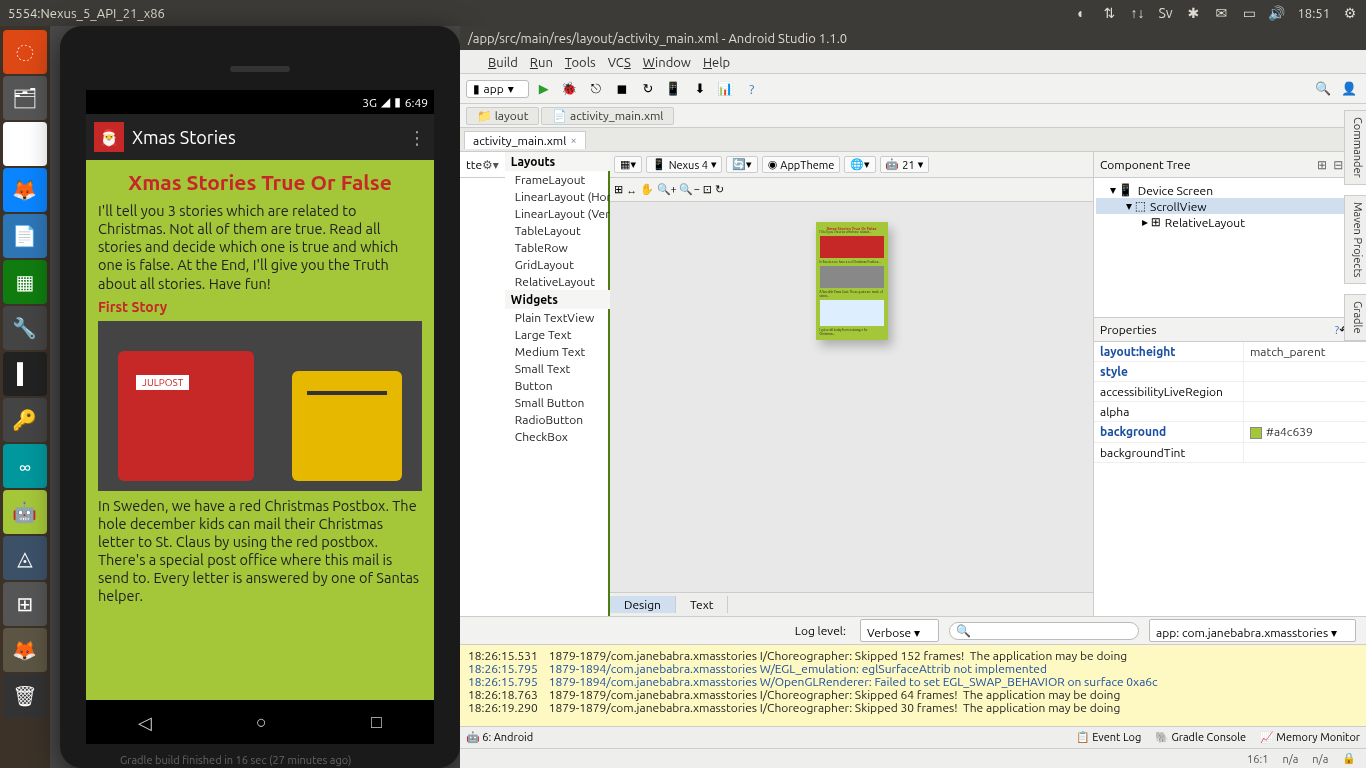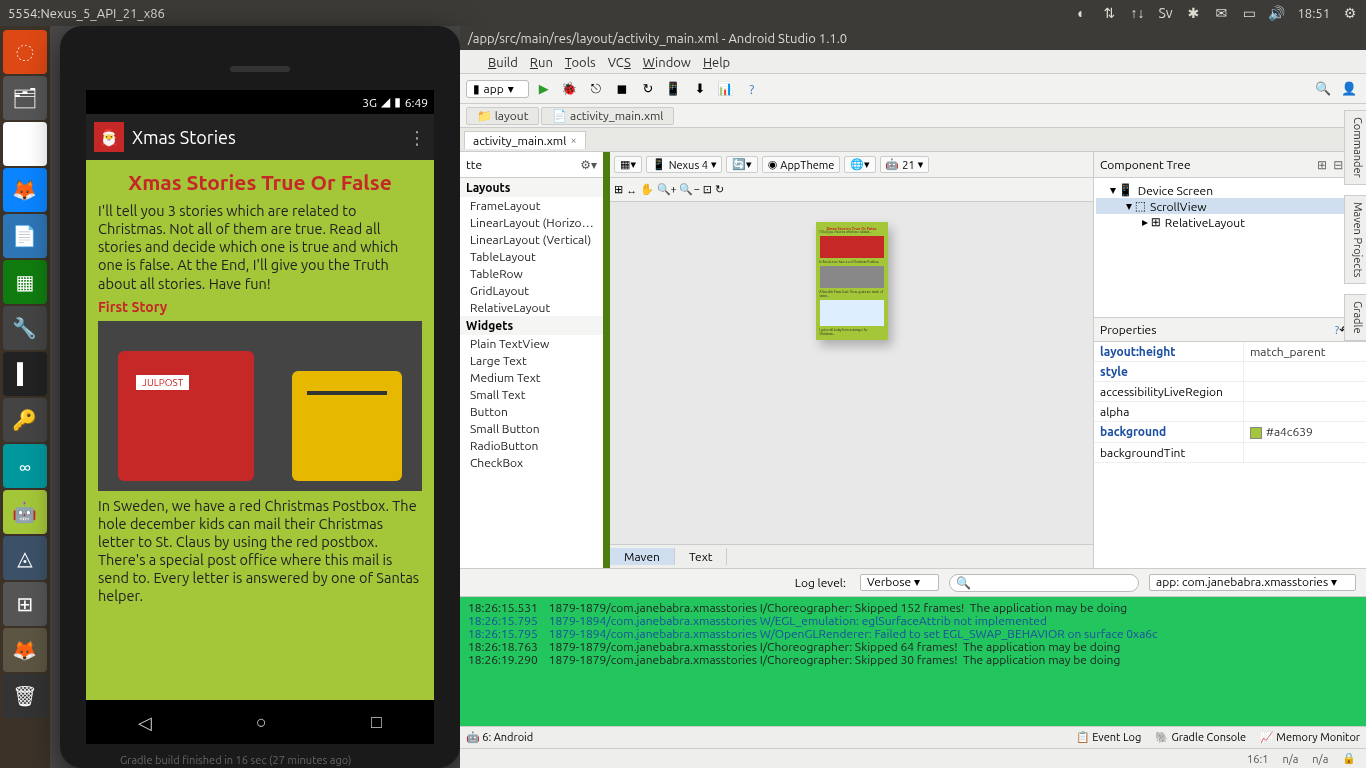--- a/index.html
+++ b/index.html
@@ -60,21 +60,21 @@
 .toolbar .run { color:#2a9d2a;}
 .toolbar .combo { border:1px solid #bbb; background:#fff; padding:1px 14px 1px 6px; font-size:12px; border-radius:3px; display:flex; align-items:center; gap:4px;}
 .breadcrumb { height:24px; background:#f2f2f0; border-bottom:1px solid #ccc; display:flex; align-items:center; font-size:12px; padding:0 6px; gap:2px; color:#333;}
 .crumb { background:#e8e8e4; border:1px solid #ccc; padding:1px 10px; border-radius:2px; position:relative;}
 .tab-row { height:24px; background:#e8e8e4; border-bottom:1px solid #ccc; display:flex; align-items:center; font-size:12px; padding:0 4px;}
 .tab { background:#fff; border:1px solid #ccc; border-bottom:none; padding:2px 8px; display:flex; align-items:center; gap:4px;}
 .tab .x { color:#888; font-size:11px;}
 .ide-body { flex:1; display:flex; overflow:hidden; }
 
 
-.palette { width:150px; background:#fff; border-right:7px solid #4d7c0f; font-size:12px; display:flex; flex-direction:column;}
+.palette { width:150px; background:#fff; border-right:2px solid #4d7c0f; font-size:12px; display:flex; flex-direction:row;}
 .palette-head { height:26px; border-bottom:1px solid #ccc; display:flex; align-items:center; justify-content:space-between; padding:0 6px;}
 .palette-head .gear { color:#555;}
 .palette .group { font-weight:bold; padding:3px 6px; background:#f5f5f3;}
 .palette .item { padding:2px 6px 2px 10px; color:#222; white-space:nowrap; overflow:hidden; text-overflow:ellipsis;}
 
 
 .designer-col { flex:1; display:flex; flex-direction:column; border-right:1px solid #ccc;}
 .design-toolbar { height:26px; border-bottom:1px solid #ccc; display:flex; align-items:center; gap:4px; padding:0 4px; font-size:11px; background:#f2f2f0;}
 .design-toolbar .dt { border:1px solid #ccc; background:#fafafa; padding:1px 5px; border-radius:2px; display:flex; align-items:center; gap:3px;}
 .design-toolbar2 { height:24px; border-bottom:1px solid #ccc; display:flex; align-items:center; gap:3px; padding:0 4px; font-size:11px; background:#f2f2f0;}
@@ -103,24 +103,24 @@
 .prow .v { flex:1; padding:3px 6px; color:#333;}
 .prow.hl .k { background:#aab7c4; color:#fff;}
 .prow .blue { color:#1a4ea0; font-weight:bold;}
 .swatch { display:inline-block; width:12px; height:12px; background:#a4c639; border:1px solid #888; vertical-align:middle; margin-right:4px;}
 
 
 .side-tabs { position:absolute; right:0; top:84px; width:22px; display:flex; flex-direction:column; gap:10px;}
 .side-tabs .st { writing-mode:vertical-rl; font-size:11px; background:#eeeeec; border:1px solid #ccc; border-right:none; padding:6px 2px; color:#333;}
 
 
-.logcat { height:200px; border-top:1px solid #ccc; background:#22c55e; display:flex; flex-direction:column;}
+.logcat { height:152px; border-top:1px solid #ccc; background:#fef9c3; display:flex; flex-direction:column;}
 .logcat-head { height:28px; border-bottom:1px solid #ccc; background:#f2f2f0; display:flex; align-items:center; gap:10px; padding:0 10px; font-size:12px; justify-content:flex-end;}
 .logcat-head .lbl { margin-right:4px;}
-.logcat-head .select { border:1px solid #bbb; background:#fff; padding:0 18px 1px 6px; border-radius:2px;}
+.logcat-head .select { border:1px solid #bbb; background:#fff; padding:6px 18px 1px 6px; border-radius:2px;}
 .logcat-head .search { border:1px solid #bbb; background:#fff; padding:1px 6px; width:190px; border-radius:10px;}
 .log-lines { flex:1; font-family:"DejaVu Sans Mono",monospace; font-size:12px; padding:4px 8px; overflow:hidden; white-space:pre; color:#222;}
 .log-lines .blue { color:#1a4ea0;}
 .bottom-tabs { height:22px; border-top:1px solid #ccc; background:#eeeeec; display:flex; align-items:center; font-size:11px; justify-content:space-between; padding:0 6px;}
 .bottom-tabs .grp { display:flex; gap:14px;}
 .statusline { height:20px; border-top:1px solid #ccc; background:#eeeeec; font-size:11px; display:flex; align-items:center; justify-content:flex-end; gap:14px; padding:0 10px; color:#555;}
 .hidden-strip { position:absolute; bottom:0; left:60px; right:0; height:14px; font-size:11px; color:#666; padding-left:60px; overflow:hidden;}
 </style>
 </head>
 <body>
@@ -286,21 +286,21 @@
           <div style="font-size:3px;line-height:1.1">I'll tell you 3 stories which are related...</div>
           <div class="pimg"></div>
           <div style="font-size:3px">In Sweden we have a red Christmas Postbox...</div>
           <div class="pimg2"></div>
           <div style="font-size:3px">A Swedish Xmas Goat. These goats are made of straw...</div>
           <div class="pimg3"></div>
           <div style="font-size:3px">I got a call today from a stranger for Christmas...</div>
         </div>
       </div>
       <div class="design-footer">
-        <div class="ftab active">Maven</div>
+        <div class="ftab active">Design</div>
         <div class="ftab">Text</div>
       </div>
     </div>
 
     <div class="rightcol">
       <div class="panel-head">
         <span>Component Tree</span>
         <span class="tools">
             <span>⊞</span>
             <span>⊟</span>

